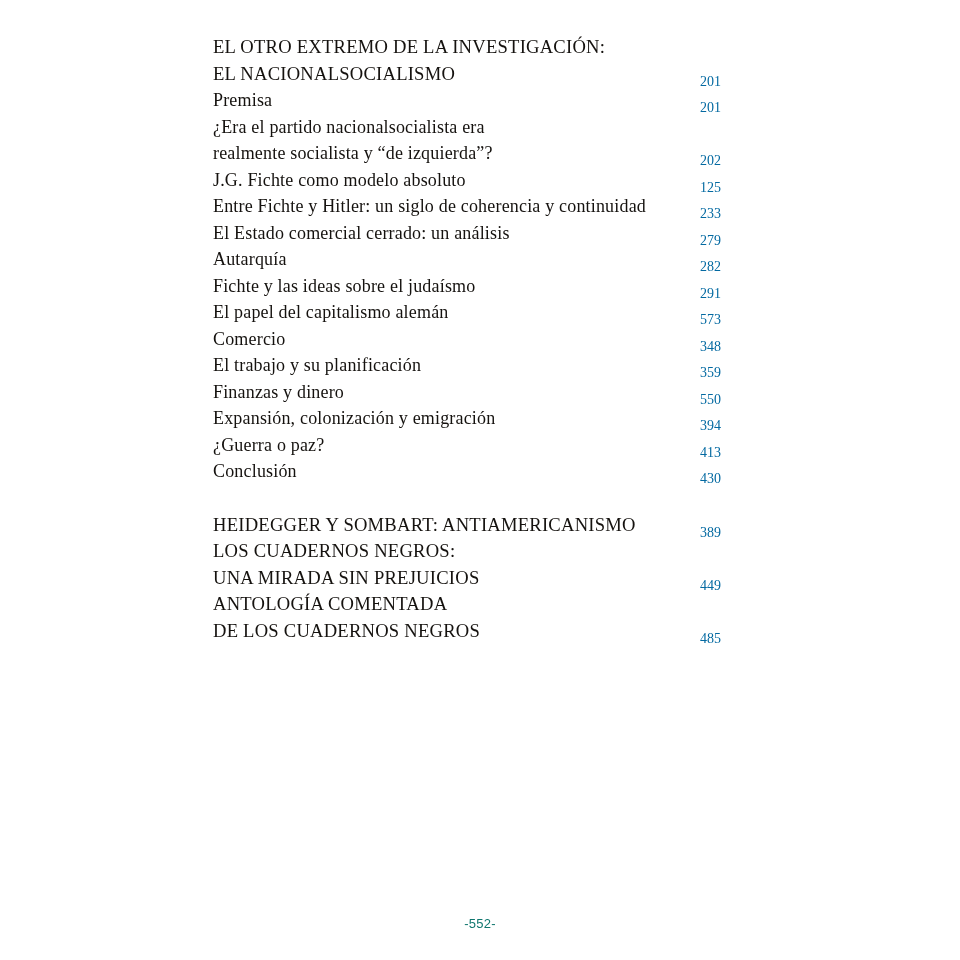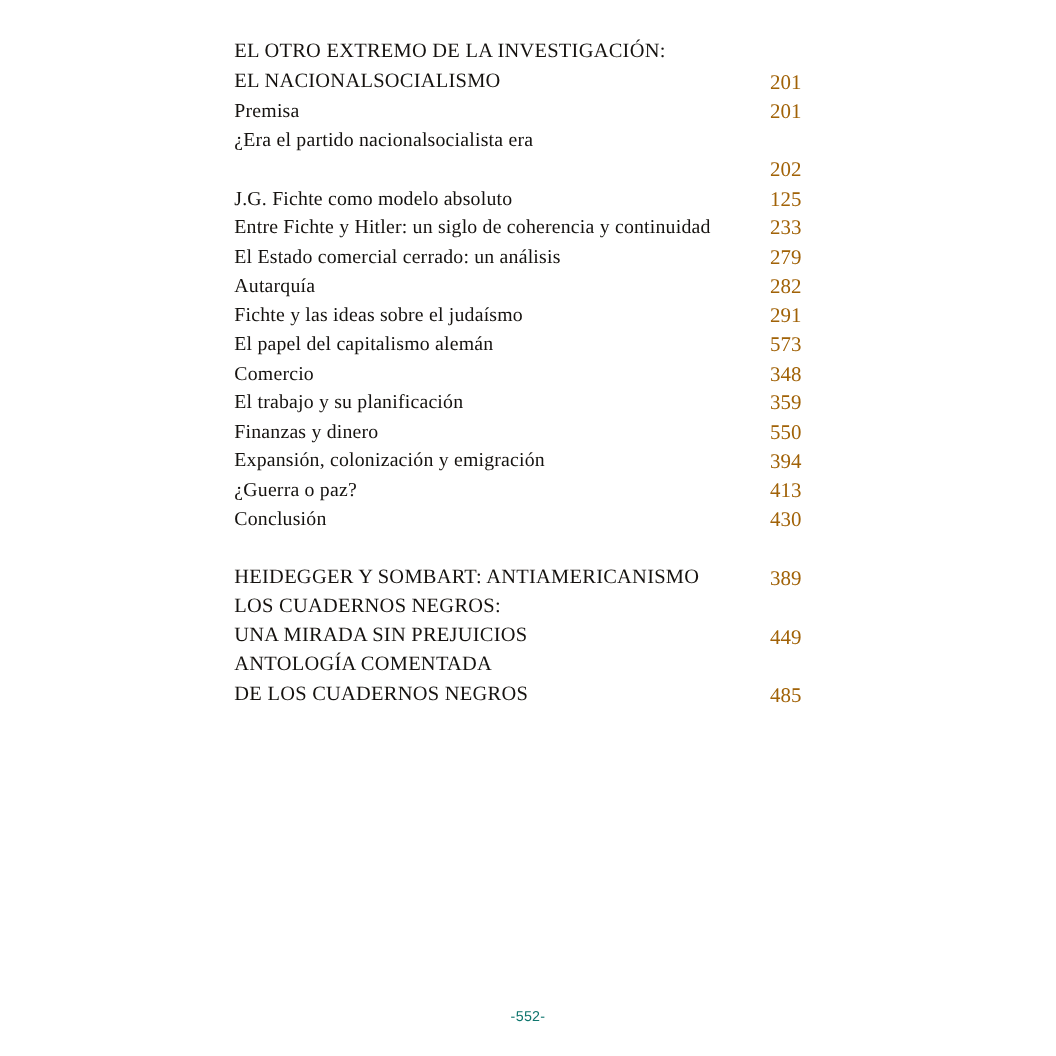--- a/index.html
+++ b/index.html
@@ -42,23 +42,23 @@
     letter-spacing: 0.01em;
     color: #15120f;
   }
   .toc-row.caps .toc-title {
     font-size: 18.6px;
     letter-spacing: 0.012em;
   }
   .toc-page {
     position: absolute;
     left: 487px;
-    top: 2px;
-    font-size: 19px;
-    color: #a16207;
+    top: 8px;
+    font-size: 14px;
+    color: #0369a1;
   }
   .footer {
     position: absolute;
     left: 0;
     top: 916px;
     width: 960px;
     text-align: center;
     font-family: "Liberation Sans", "DejaVu Sans", sans-serif;
     font-size: 13px;
     color: #0f766e;
@@ -69,21 +69,21 @@
 <body>
 
 <div id="page">
 
   <div class="toc" id="toc-root">
       <div class="toc-block">
         <div class="toc-row caps"><span class="toc-title">EL OTRO EXTREMO DE LA INVESTIGACIÓN:</span><span class="toc-page"></span></div>
         <div class="toc-row caps"><span class="toc-title">EL NACIONALSOCIALISMO</span><span class="toc-page">201</span></div>
         <div class="toc-row"><span class="toc-title">Premisa</span><span class="toc-page">201</span></div>
         <div class="toc-row"><span class="toc-title">¿Era el partido nacionalsocialista era</span><span class="toc-page"></span></div>
-        <div class="toc-row"><span class="toc-page">202</span></div>
+        <div class="toc-row"><span class="toc-title">realmente socialista y “de izquierda”?</span><span class="toc-page">202</span></div>
         <div class="toc-row"><span class="toc-title">J.G. Fichte como modelo absoluto</span><span class="toc-page">125</span></div>
         <div class="toc-row"><span class="toc-title">Entre Fichte y Hitler: un siglo de coherencia y continuidad</span><span class="toc-page">233</span></div>
         <div class="toc-row"><span class="toc-title">El Estado comercial cerrado: un análisis</span><span class="toc-page">279</span></div>
         <div class="toc-row"><span class="toc-title">Autarquía</span><span class="toc-page">282</span></div>
         <div class="toc-row"><span class="toc-title">Fichte y las ideas sobre el judaísmo</span><span class="toc-page">291</span></div>
         <div class="toc-row"><span class="toc-title">El papel del capitalismo alemán</span><span class="toc-page">573</span></div>
         <div class="toc-row"><span class="toc-title">Comercio</span><span class="toc-page">348</span></div>
         <div class="toc-row"><span class="toc-title">El trabajo y su planificación</span><span class="toc-page">359</span></div>
         <div class="toc-row"><span class="toc-title">Finanzas y dinero</span><span class="toc-page">550</span></div>
         <div class="toc-row"><span class="toc-title">Expansión, colonización y emigración</span><span class="toc-page">394</span></div>

